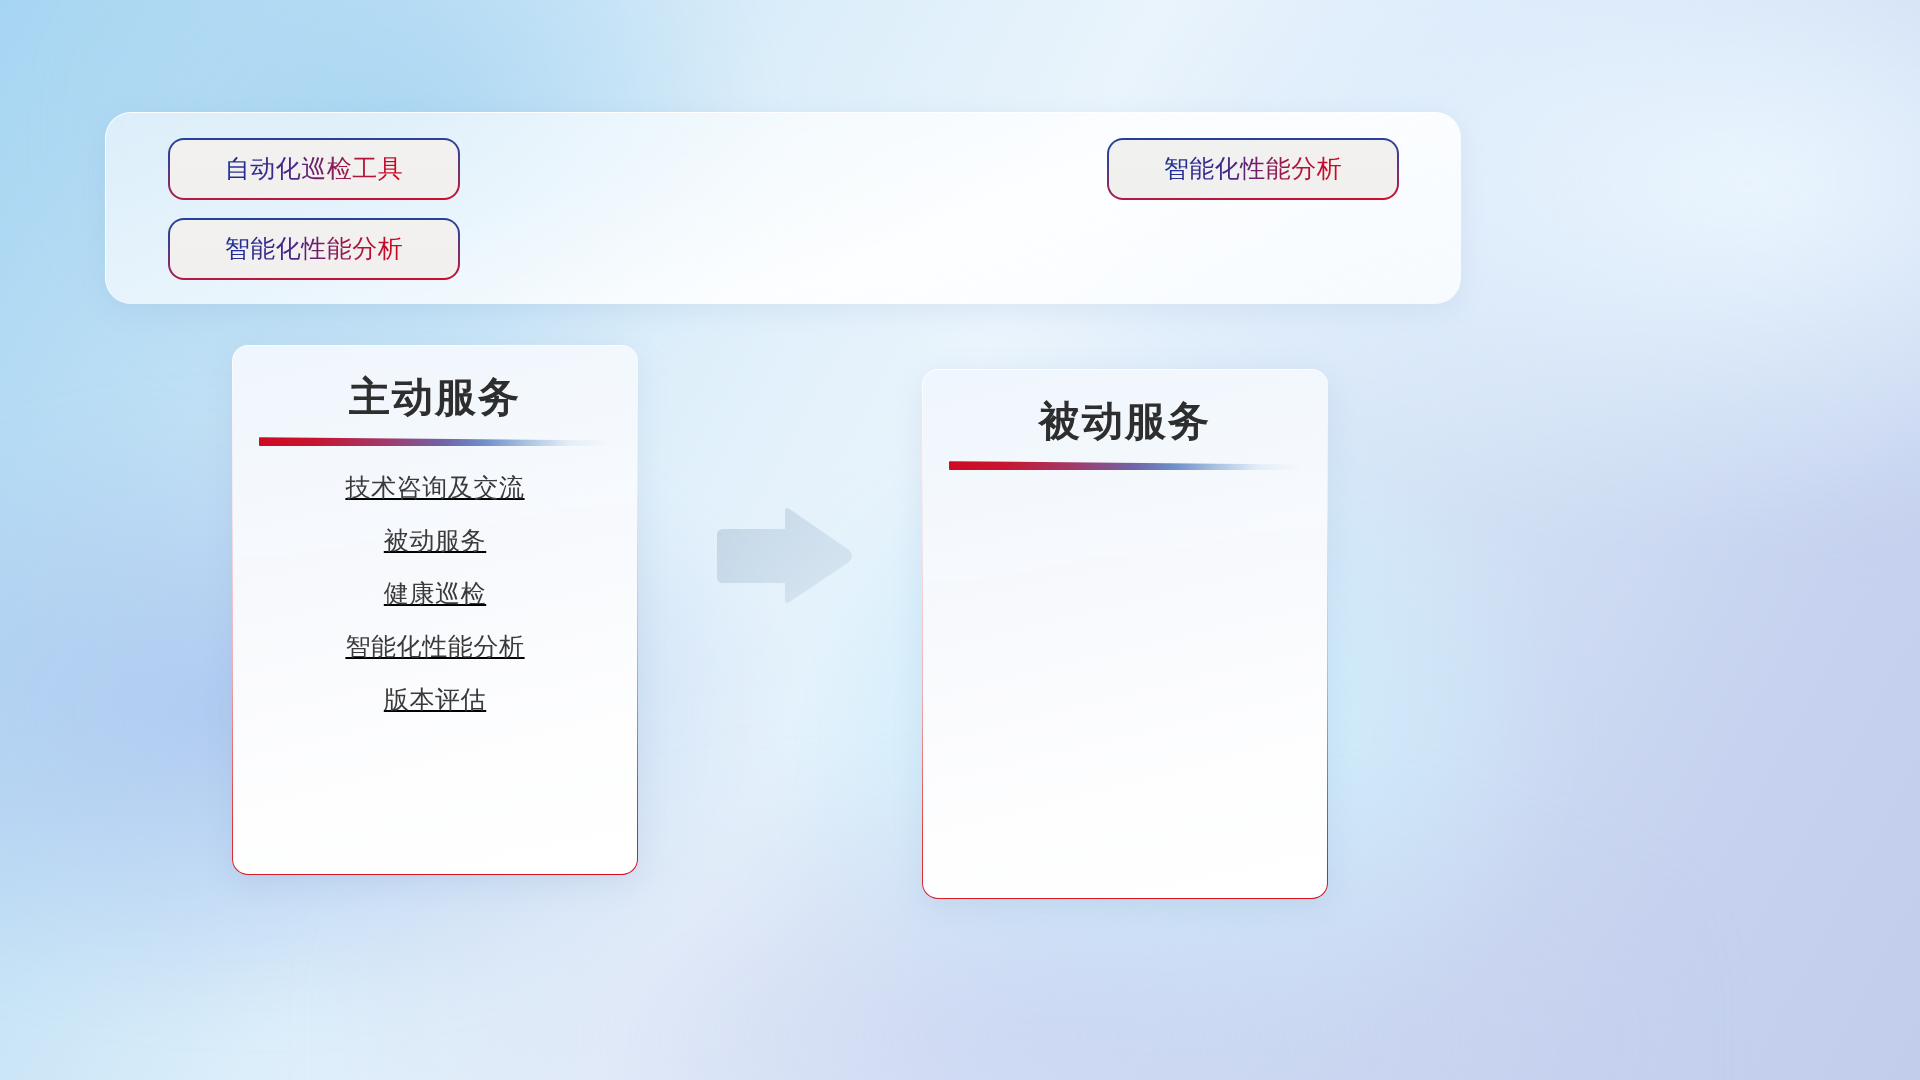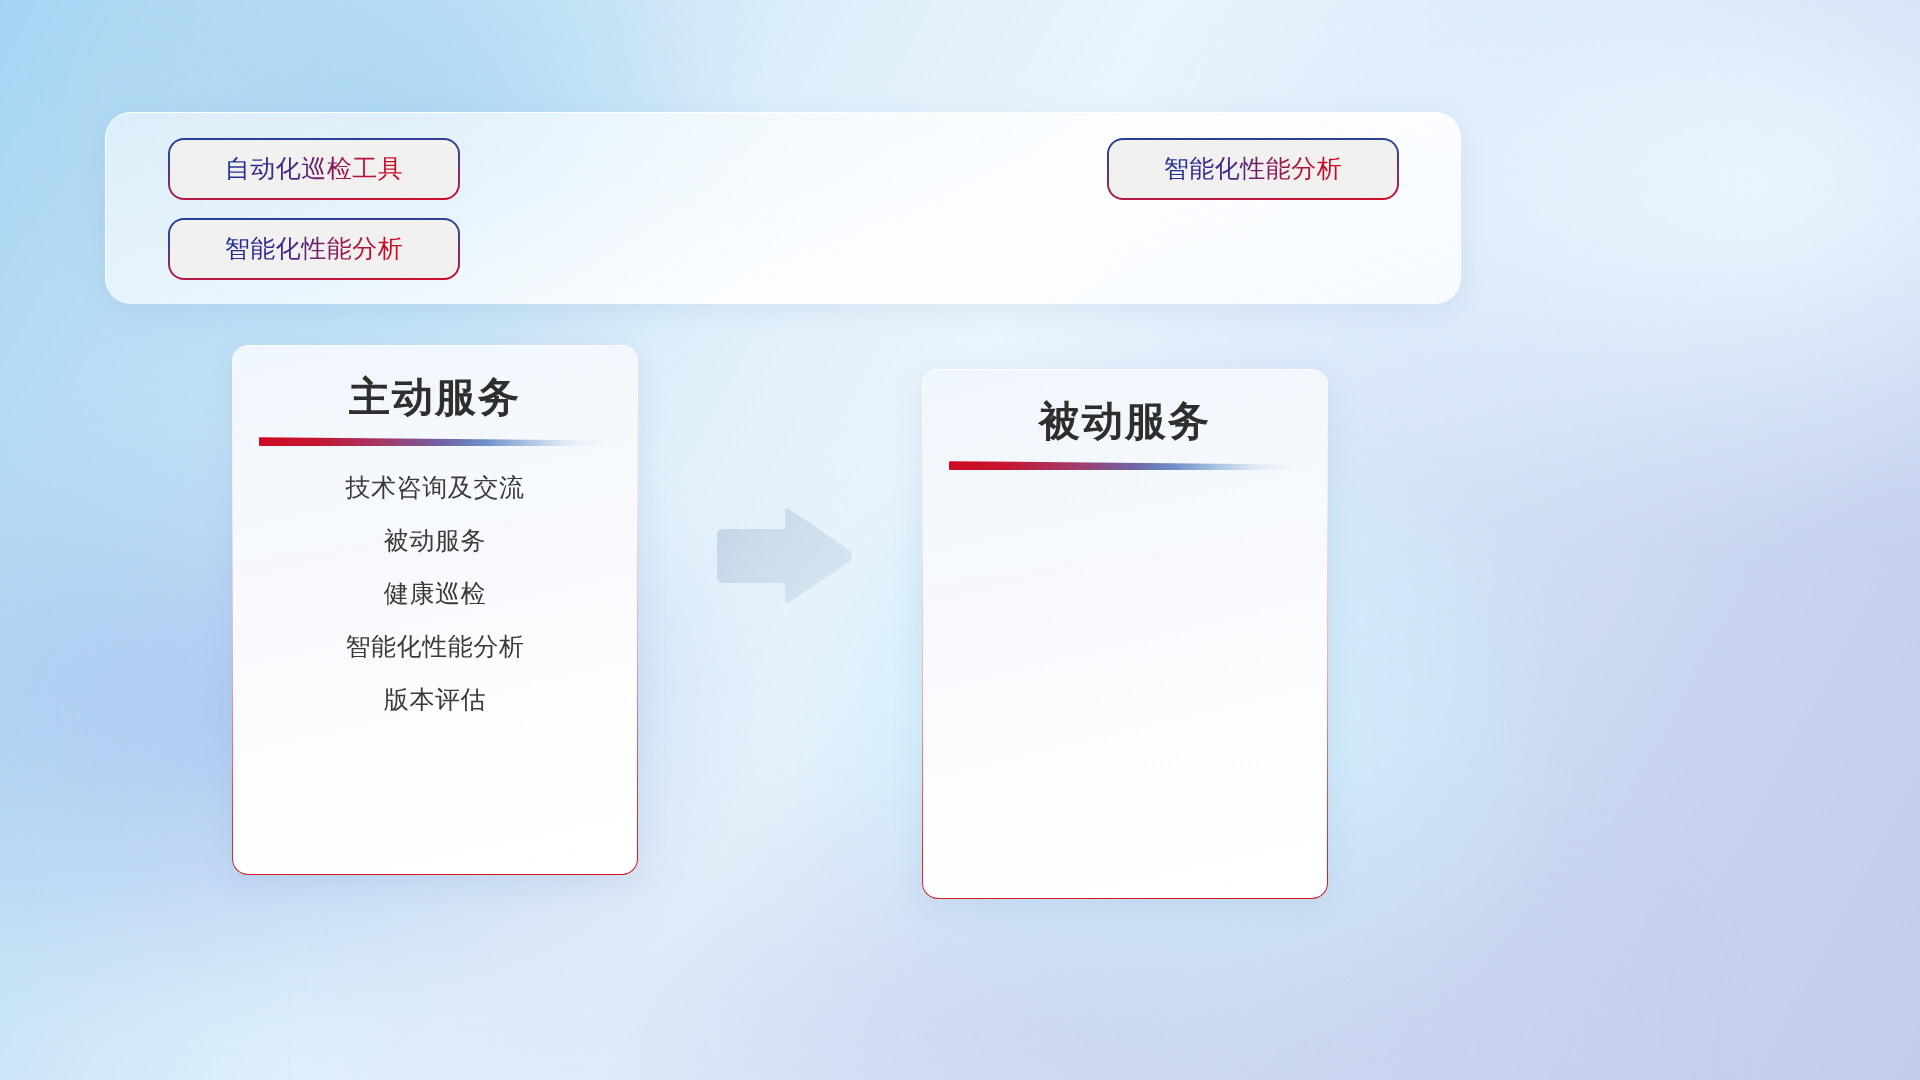--- a/index.html
+++ b/index.html
@@ -198,20 +198,21 @@
     border-radius: 1px;
   }
 
   .card-items {
     margin-top: 26px;
     width: 100%;
     display: flex;
     flex-direction: column;
     align-items: center;
     gap: 23px;
+    text-decoration: underline;
   }
   .card-item {
     font-size: 25px;
     color: #3a3a3a;
     letter-spacing: 0.6px;
     line-height: 1.2;
     white-space: nowrap;
   }
 
   

